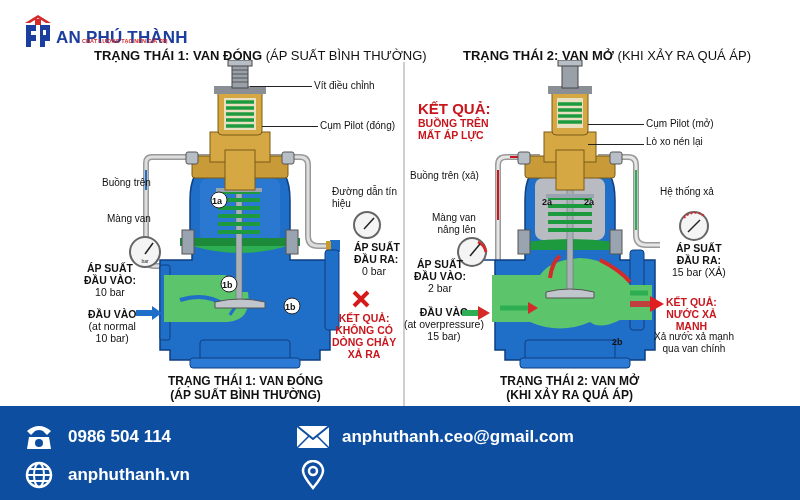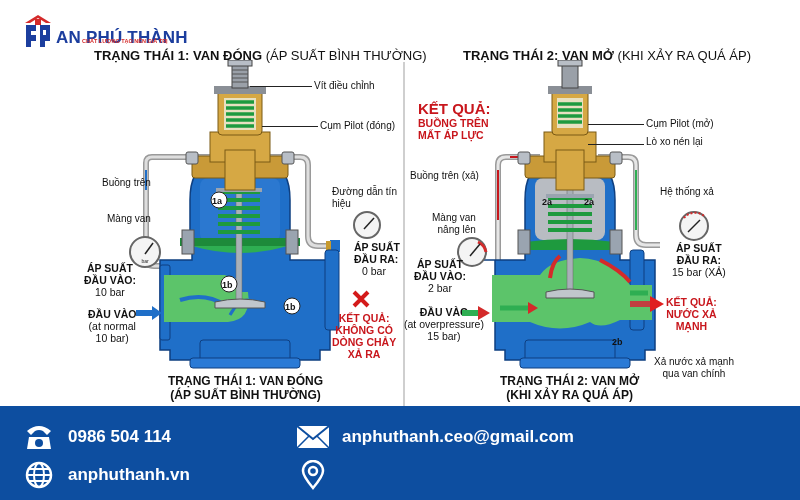--- a/index.html
+++ b/index.html
@@ -262,21 +262,21 @@
 
 <svg class="abs" style="left:630px;top:296px" width="34" height="16" viewBox="0 0 34 16">
   <rect x="0" y="5" width="20" height="6" fill="#c04040"></rect>
     <polygon points="20,0 34,8 20,16" fill="#e02020"></polygon>
 </svg>
 <div class="abs red" style="left:666px;top:296px;font-size:10.5px;">
   <div>KẾT QUẢ:</div>
   <div>NƯỚC XẢ</div>
   <div>MẠNH</div>
 </div>
-<div class="abs lbl" style="left:654px;top:356px;text-align:center;">
+<div class="abs lbl" style="left:654px;top:331px;text-align:center;">
   <div>Xả nước xả mạnh</div>
   <div>qua van chính</div>
 </div>
 
 <div class="abs caption" style="left:500px;top:374px;">
   <div>TRẠNG THÁI 2: VAN MỞ</div>
   <div>(KHI XẢY RA QUÁ ÁP)</div>
 </div>
 
 <div class="abs footer">

